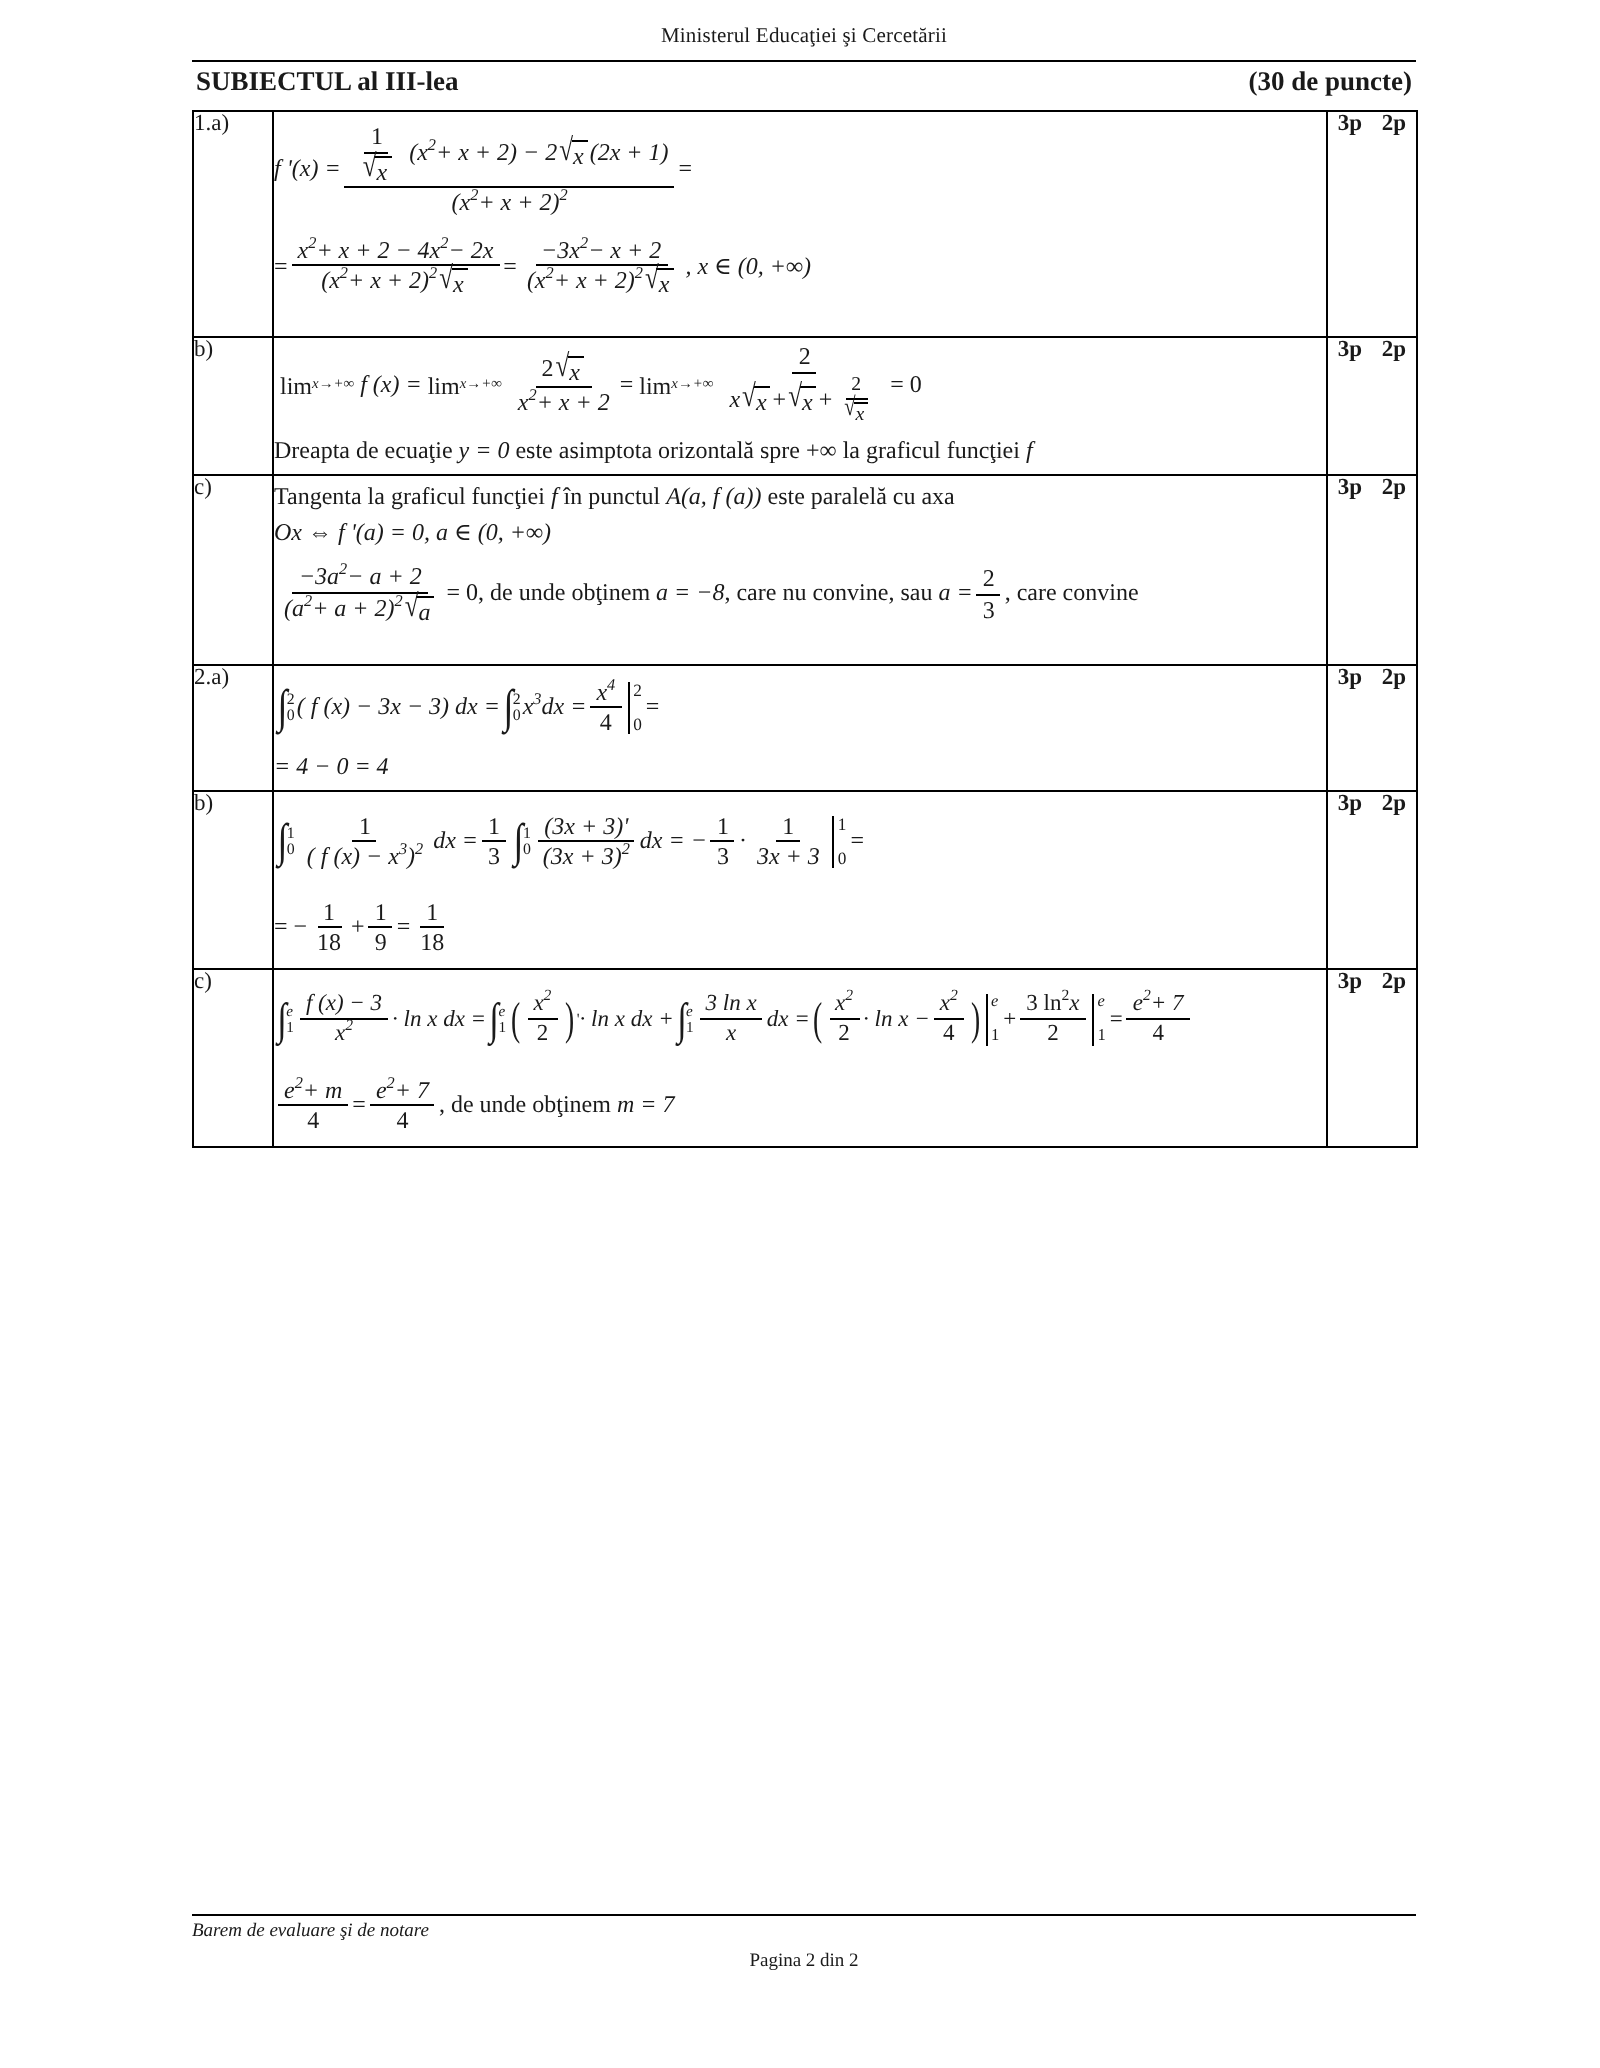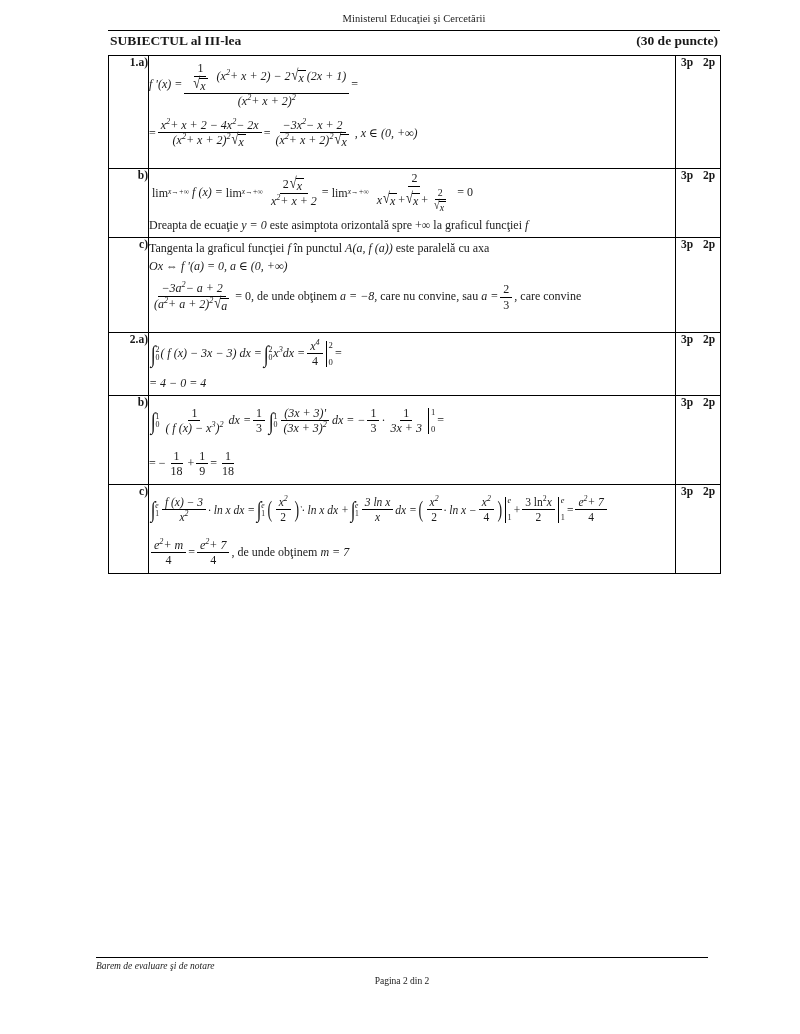--- a/index.html
+++ b/index.html
@@ -15,21 +15,21 @@
     position: relative;
     overflow: hidden;
   }
   .page {
     position: absolute;
     left: 0; top: 0;
     width: 800px; height: 1034px;
   }
   .content {
     position: absolute;
-    left: 108px;
+    left: 96px;
     top: 12px;
     width: 612px;
   }
 
   
   .doc-header {
     text-align: center;
     font-size: 10.5px;
     line-height: 1.32;
     letter-spacing: .1px;
@@ -59,22 +59,22 @@
   table.barem td {
     border: 1.2px solid #000;
     vertical-align: top;
     padding: 0;
   }
   col.c-label { width: 40px; }
   col.c-body  { width: 527px; }
   col.c-pts   { width: 45px; }
 
   td.label {
-    text-align: right;
-    font-weight: bold;
+    text-align: left;
+    font-weight: normal;
     font-size: 11.5px;
     padding: 5px 5px 0 2px;
     white-space: nowrap;
   }
   td.body {
     padding: 4px 7px 5px 7px;
     font-size: 12px;
   }
   td.pts {
     text-align: center;

